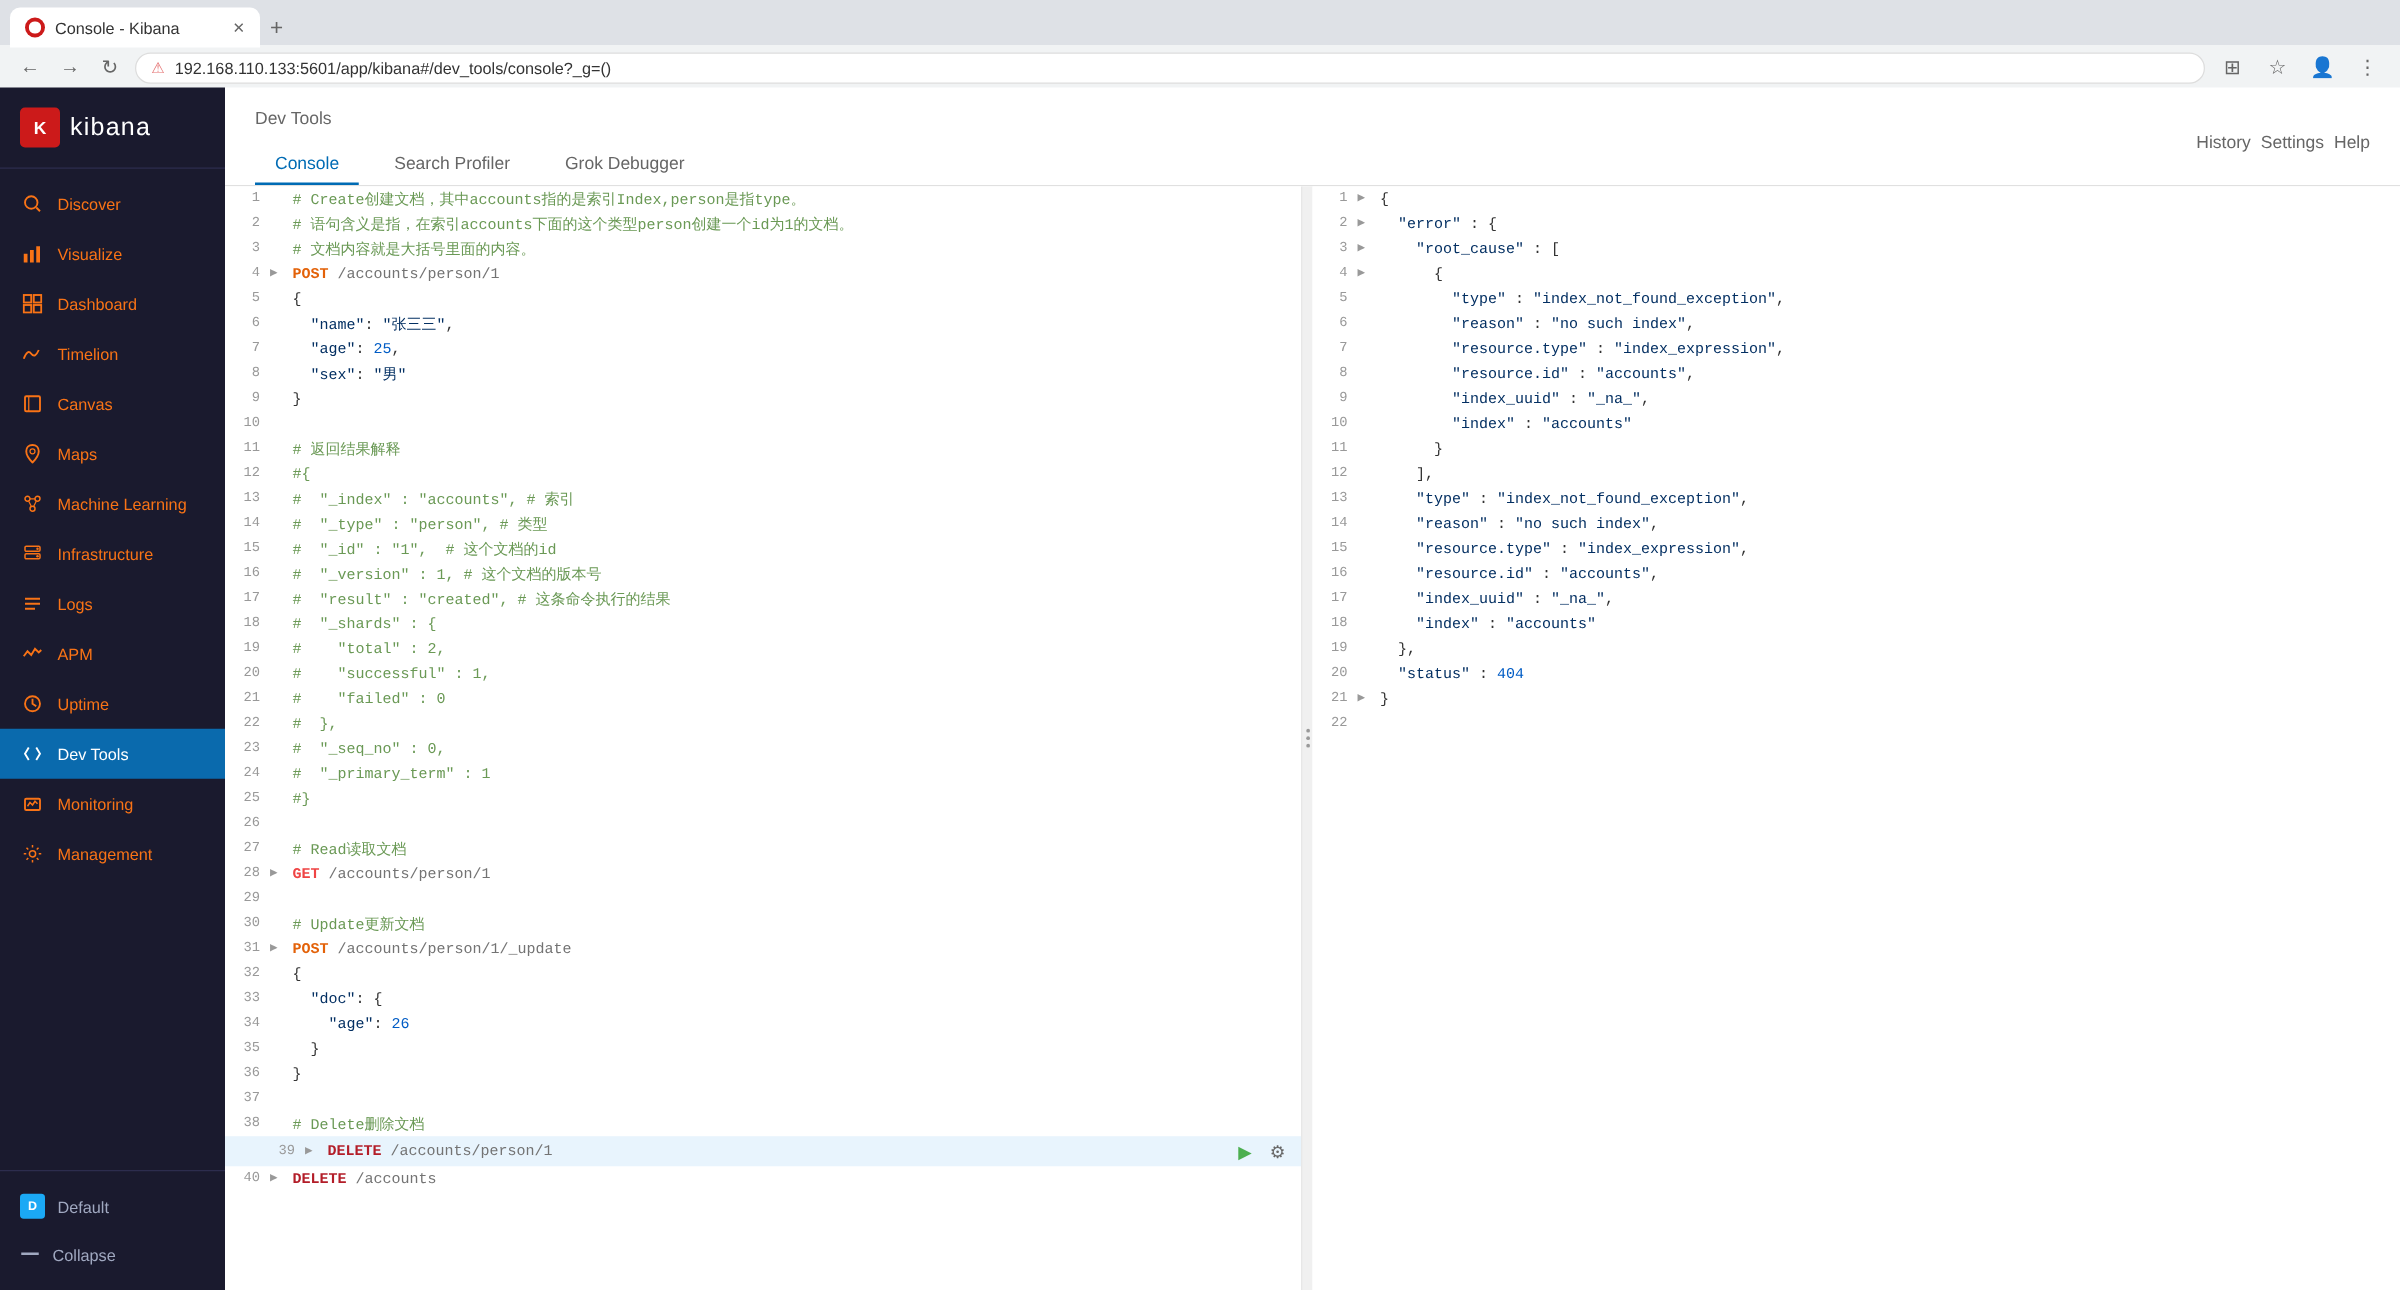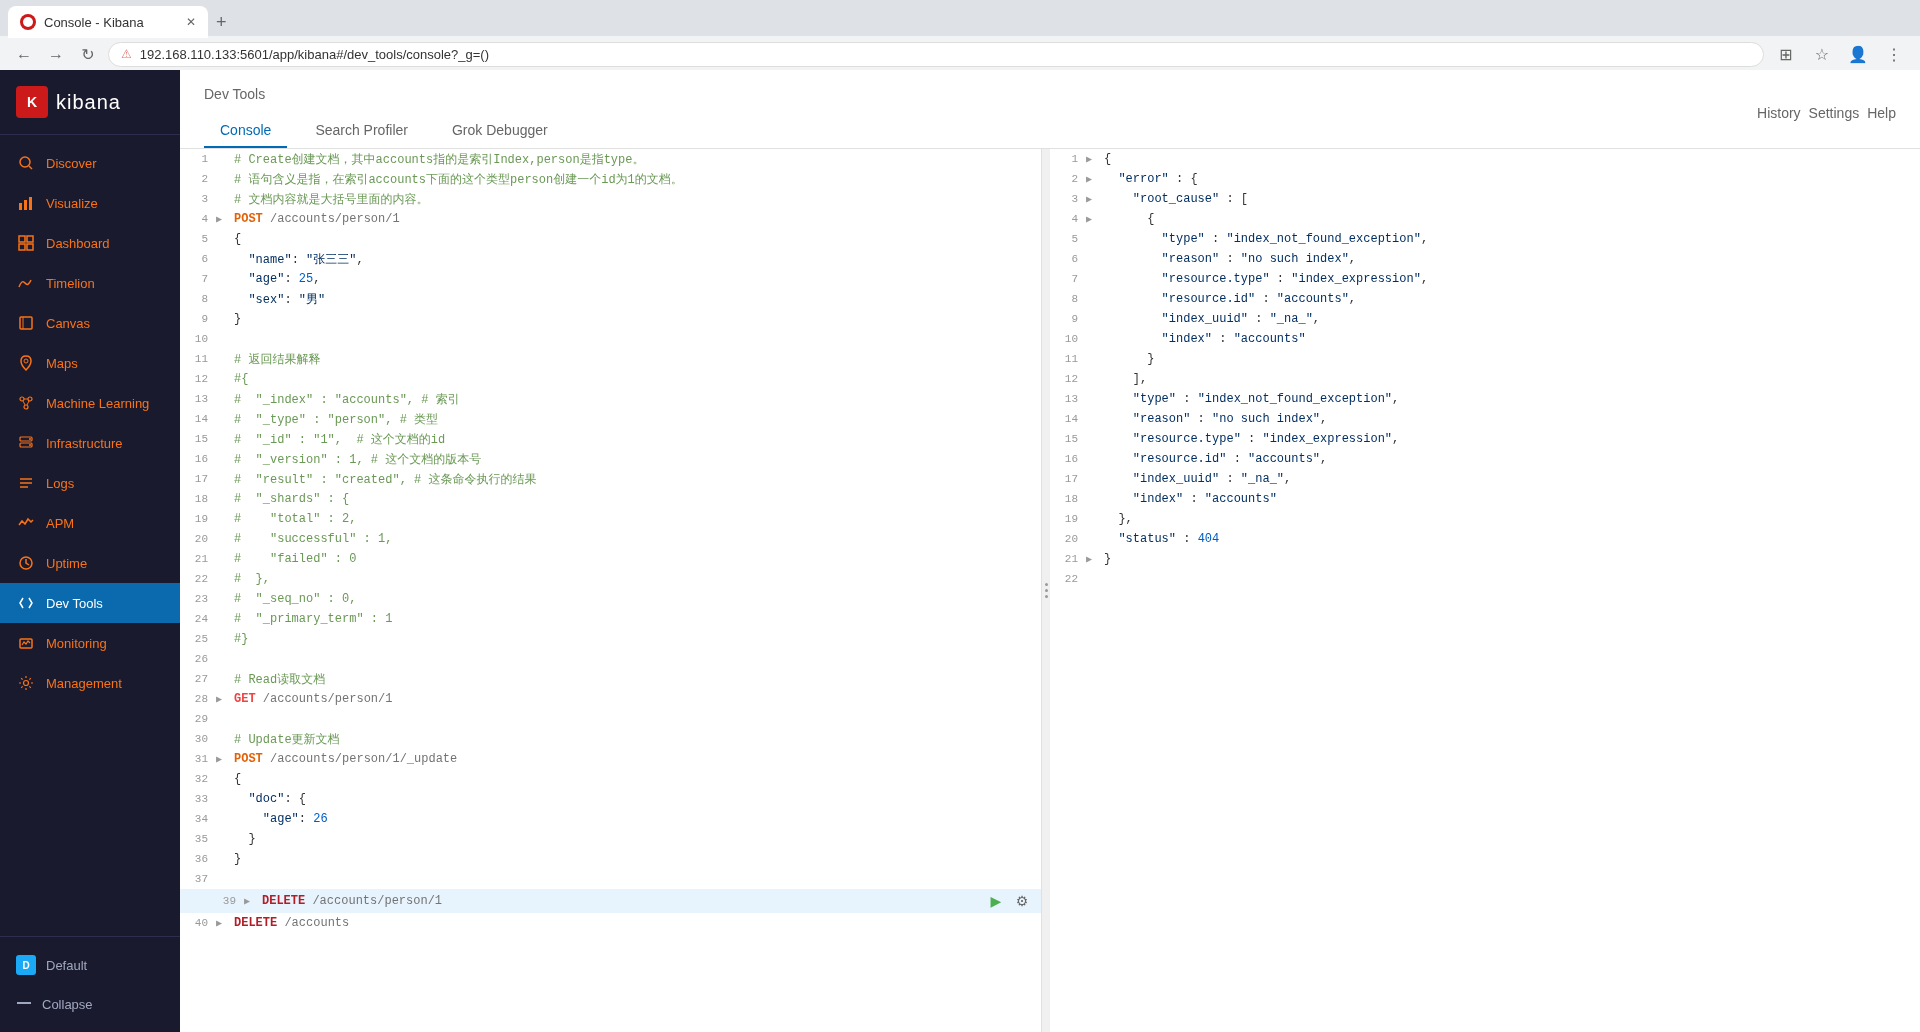--- a/index.html
+++ b/index.html
@@ -788,20 +788,25 @@
             <span class="line-arrow"></span>
             <span class="line-content">}</span>
           </div>
 
           <div class="code-line">
             <span class="line-num">37</span>
             <span class="line-arrow"></span>
             <span class="line-content"></span>
           </div>
 
+          <div class="code-line">
+            <span class="line-num">38</span>
+            <span class="line-arrow"></span>
+            <span class="line-content comment"># Delete删除文档</span>
+          </div>
 
           <div class="code-line highlighted" style="background:#e8f4fd;padding-left:28px;">
             <span class="line-num">39</span>
             <span class="line-arrow">▶</span>
             <span class="line-content"><span class="kw-delete">DELETE</span> <span class="url">/accounts/person/1</span></span>
             <div class="line-actions">
               <button class="play-btn">▶</button>
               <button class="settings-btn">⚙</button>
             </div>
           </div>

